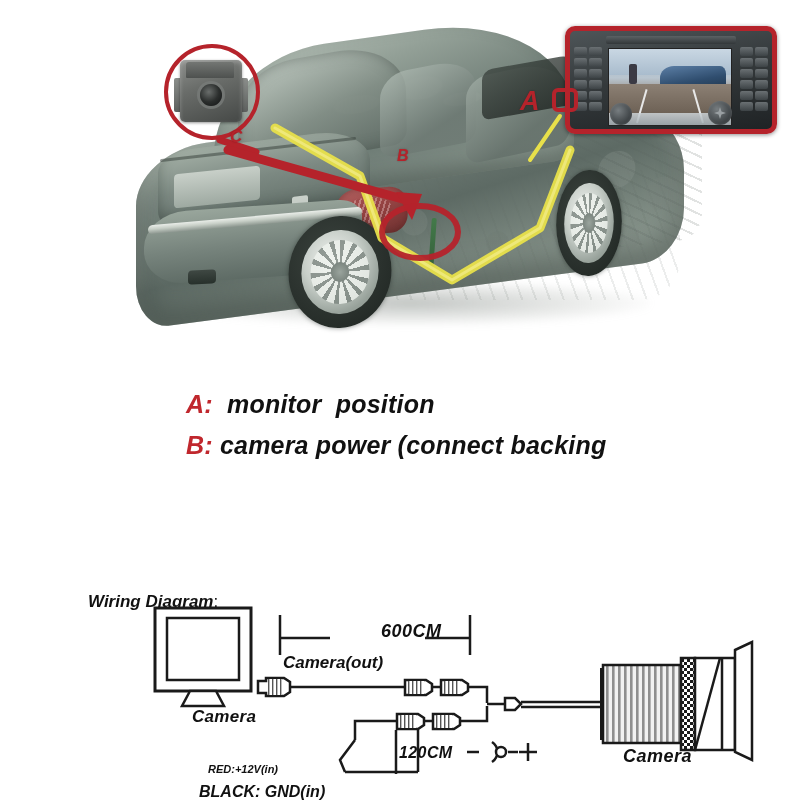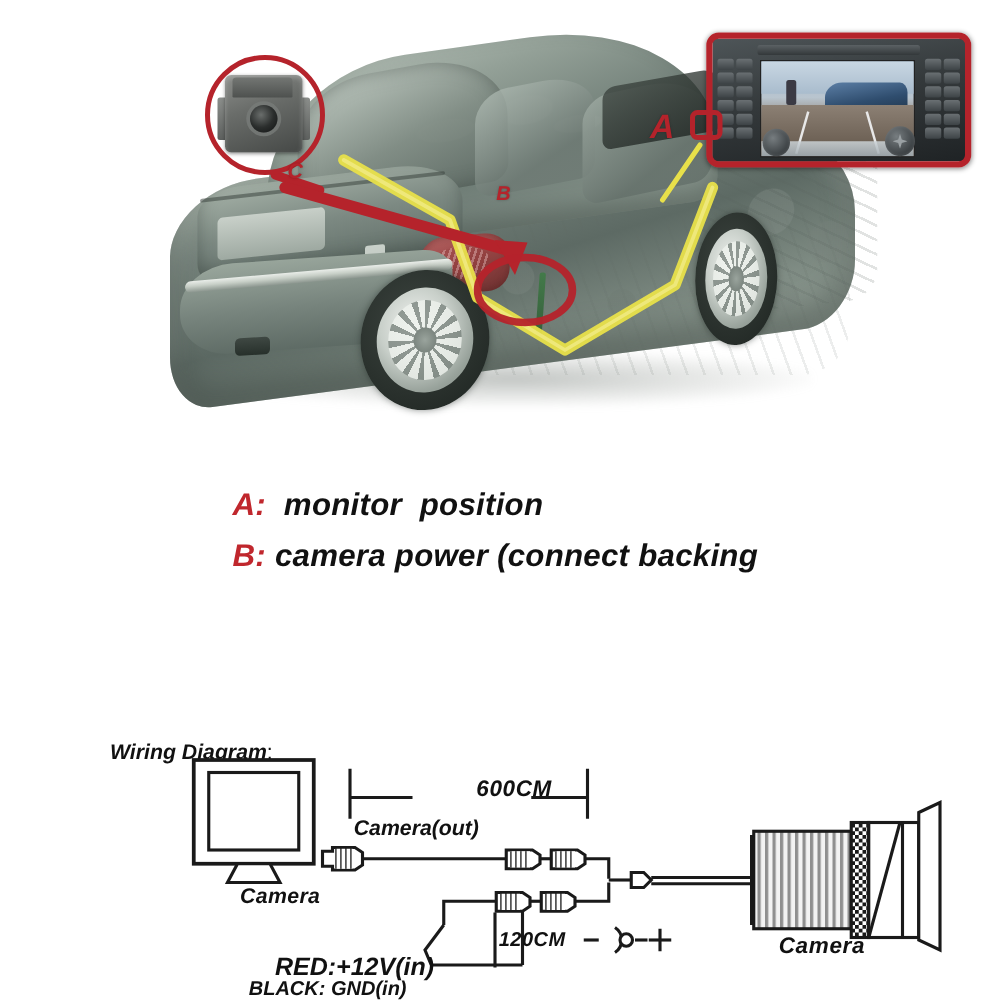--- a/index.html
+++ b/index.html
@@ -619,21 +619,21 @@
     font-style: italic;
     font-weight: bold;
     color: #111;
     white-space: pre;
     line-height: 1;
   }
   .lbl-600 { left: 333px; top: 62px; font-size: 18px; letter-spacing: 0.5px; margin-left: 48px; }
   .lbl-video { left: 283px; top: 94px; font-size: 17px; }
   .lbl-monitor { left: 192px; top: 148px; font-size: 17px; letter-spacing: 0.3px; }
   .lbl-backup { left: 192px; top: 180px; font-size: 17px; letter-spacing: 0.2px; }
-  .lbl-red { left: 220px; top: 204px; font-size: 20px; }
+  .lbl-red { left: 208px; top: 204px; font-size: 11px; }
   .lbl-black { left: 199px; top: 224px; font-size: 16px; }
   .lbl-120 { left: 399px; top: 185px; font-size: 16px; letter-spacing: 0.4px; }
   .lbl-camera { left: 623px; top: 187px; font-size: 18px; letter-spacing: 0.5px; }
 
   .paren { font-style: italic; font-weight: bold; }
 </style>
 </head>
 <body>
 
 <div class="page">

